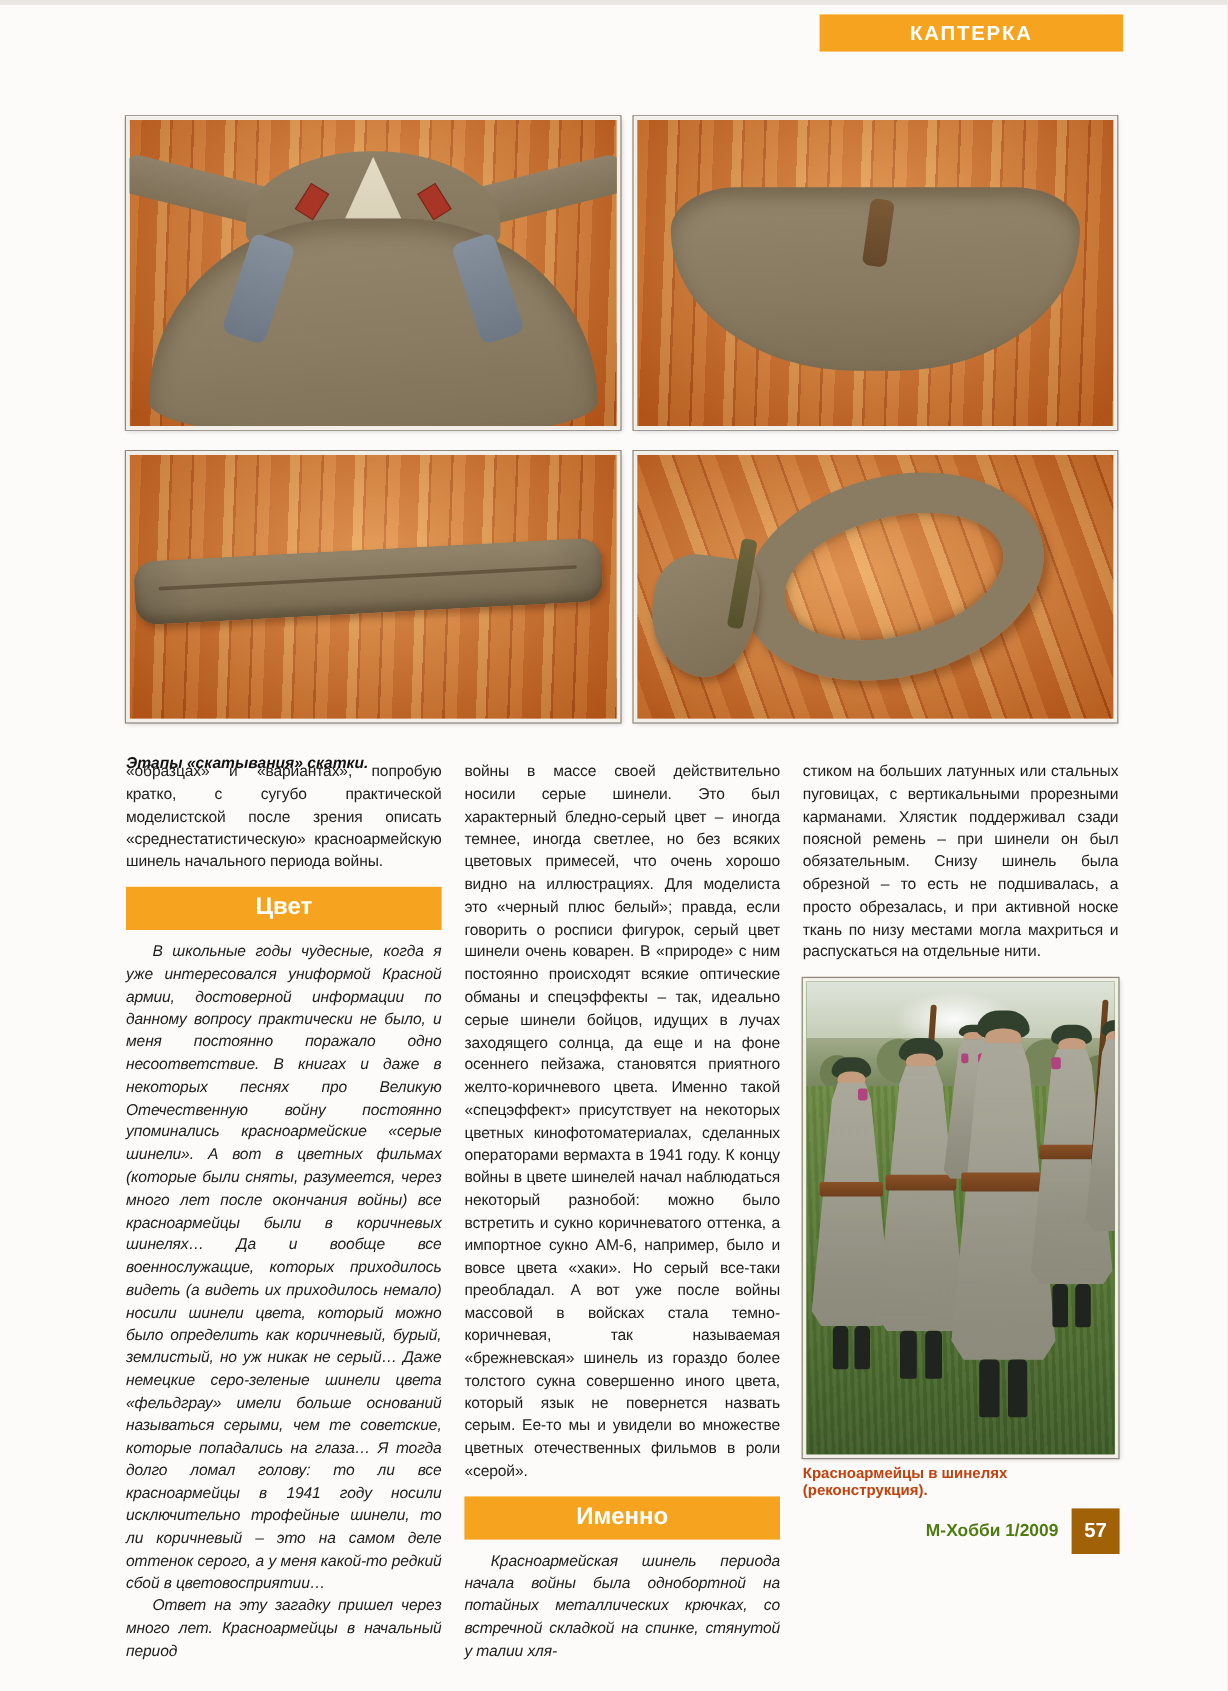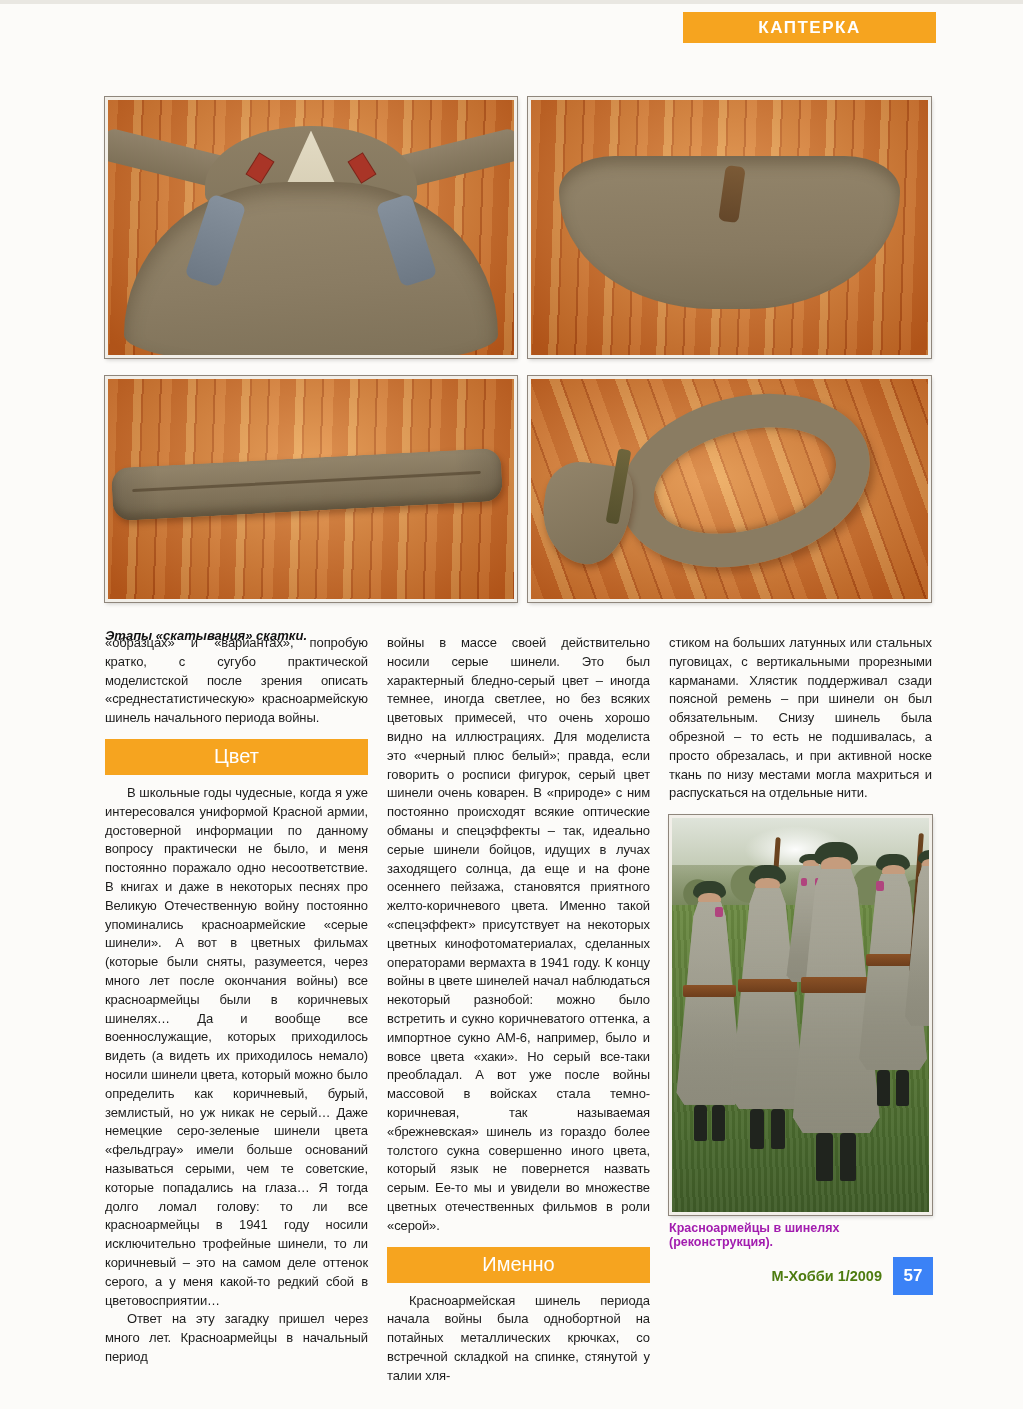--- a/index.html
+++ b/index.html
@@ -113,23 +113,23 @@
   
   .columns{
     position:absolute; left:105px; top:630px; width:826px;
     display:flex; gap:19px;
   }
   .col{width:263px; flex:0 0 263px;}
   .col p{
     margin:0; font-size:13px; line-height:18.8px; text-align:justify;
     letter-spacing:-0.1px;
   }
-  .col p.indent{text-indent:22px;}
+  .col p.indent{text-indent:22px;font-style:italic;}
   .sec-header{
-    background:#f6a41f; color:#fff; font-weight:normal; font-size:20px;
+    background:#f6a41f; color:#fff; font-weight:bold; font-size:20px;
     text-align:center; padding:6px 0 7px; margin:11px 0 9px;
   }
   
   .photo-reenactors{
     position:relative; width:100%; height:400px; margin-top:12px;
     box-sizing:border-box; border:3px solid #f2efe9;
     box-shadow:0 0 0 1px #8f867c, 1px 2px 4px rgba(0,0,0,.18);
     overflow:hidden; background:#5e7d3a;
   }
   .sky{position:absolute; left:0; top:0; width:100%; height:22%;
@@ -159,29 +159,29 @@
     background:#31402c; border-radius:50% 50% 40% 40% / 80% 80% 40% 40%;}
   .headx{position:absolute; left:34%; top:4.5%; width:32%; height:5%;
     background:#c59c7d; border-radius:45%;}
   .beltx{position:absolute; left:12%; top:40%; width:76%; height:4.5%;
     background:linear-gradient(#8a5126,#6e3e1c); border-radius:2px;}
   .bootl,.bootr{position:absolute; bottom:0; width:18%; height:14%; background:#20241e; border-radius:4px 4px 2px 2px;}
   .bootl{left:28%;} .bootr{left:54%;}
   .riflex{position:absolute; width:5px; height:68%; background:linear-gradient(#6d4520,#4b2e13);
     border-radius:3px; transform:rotate(4deg);}
   .tabdot{position:absolute; width:8px; height:10px; background:#b0447e; border-radius:2px;}
-  .cap-reenactors{margin-top:6px; font-weight:bold; font-size:12.5px; color:#a21caf;}
+  .cap-reenactors{margin-top:6px; font-weight:bold; font-size:12.5px; color:#c2410c;}
   
   .footer{
     position:absolute; left:600px; top:1252px; width:333px; height:40px;
     display:flex; align-items:center; justify-content:flex-end; gap:11px;
   }
   .issue{font-weight:bold; font-size:14.5px; color:#4d7c0f;}
   .pagenum{
-    width:40px; height:38px; background:#3b82f6; color:#fff;
+    width:40px; height:38px; background:#a16207; color:#fff;
     font-weight:bold; font-size:17px; display:flex; align-items:center; justify-content:center;
   }
 </style>
 </head>
 <body>
 
 <div class="page">
 
   <div class="banner">
     <span>КАПТЕРКА</span>

